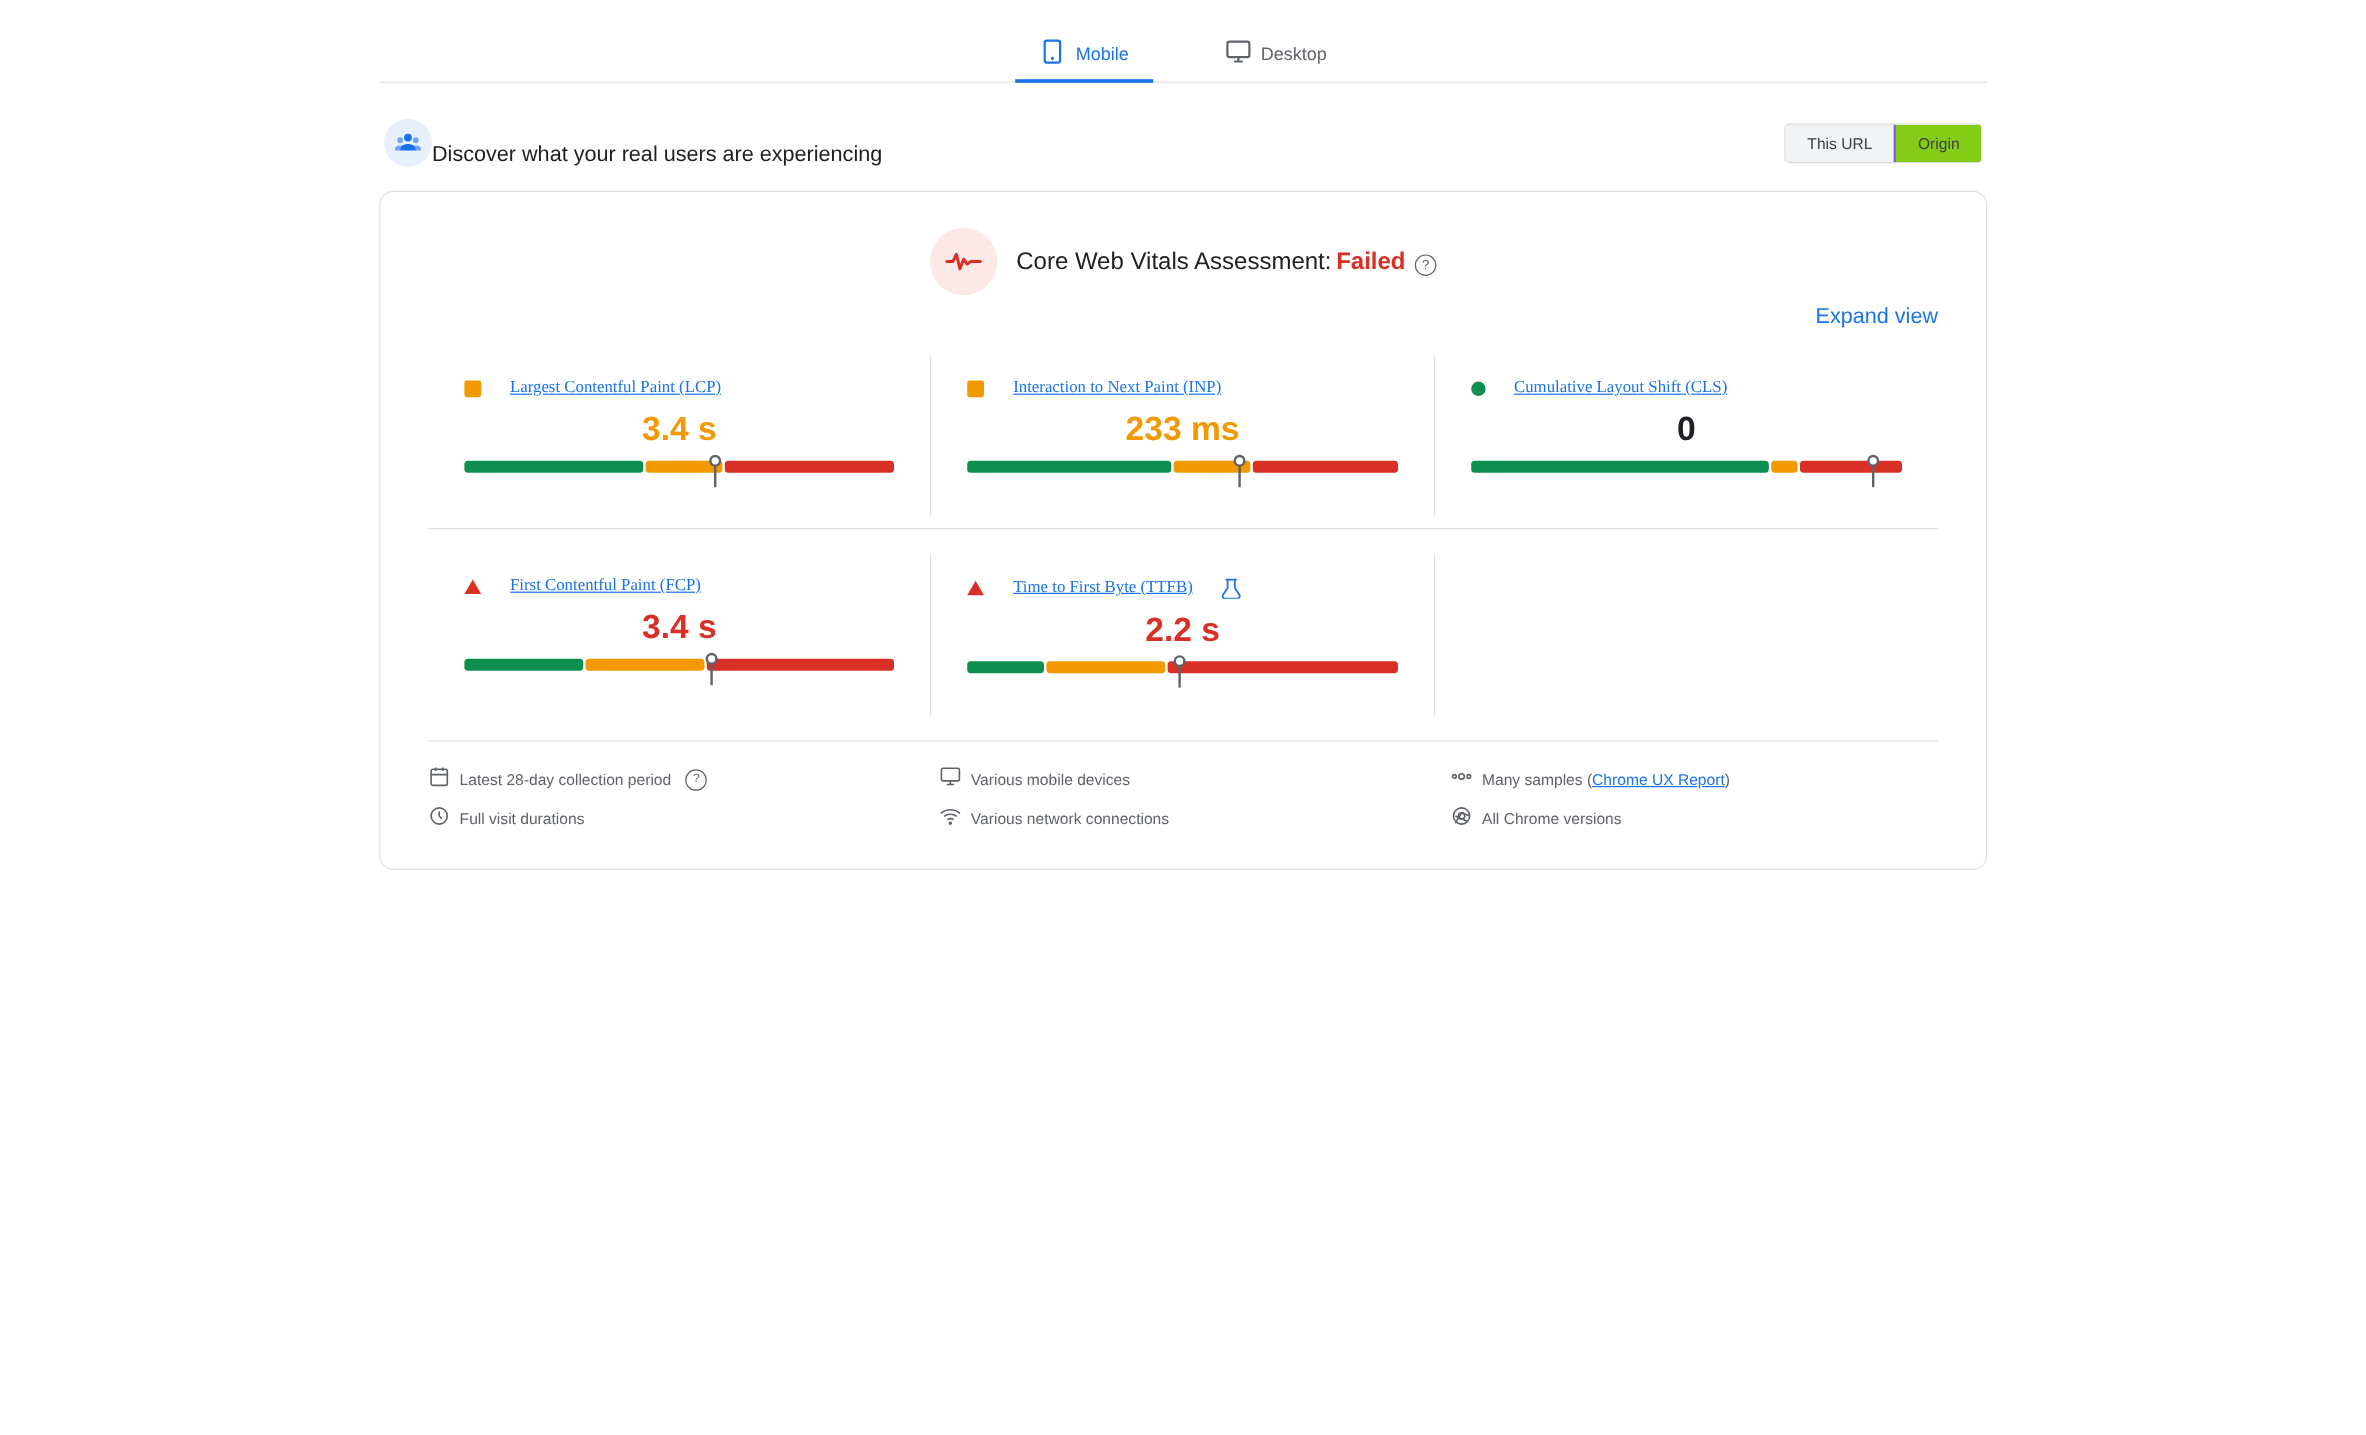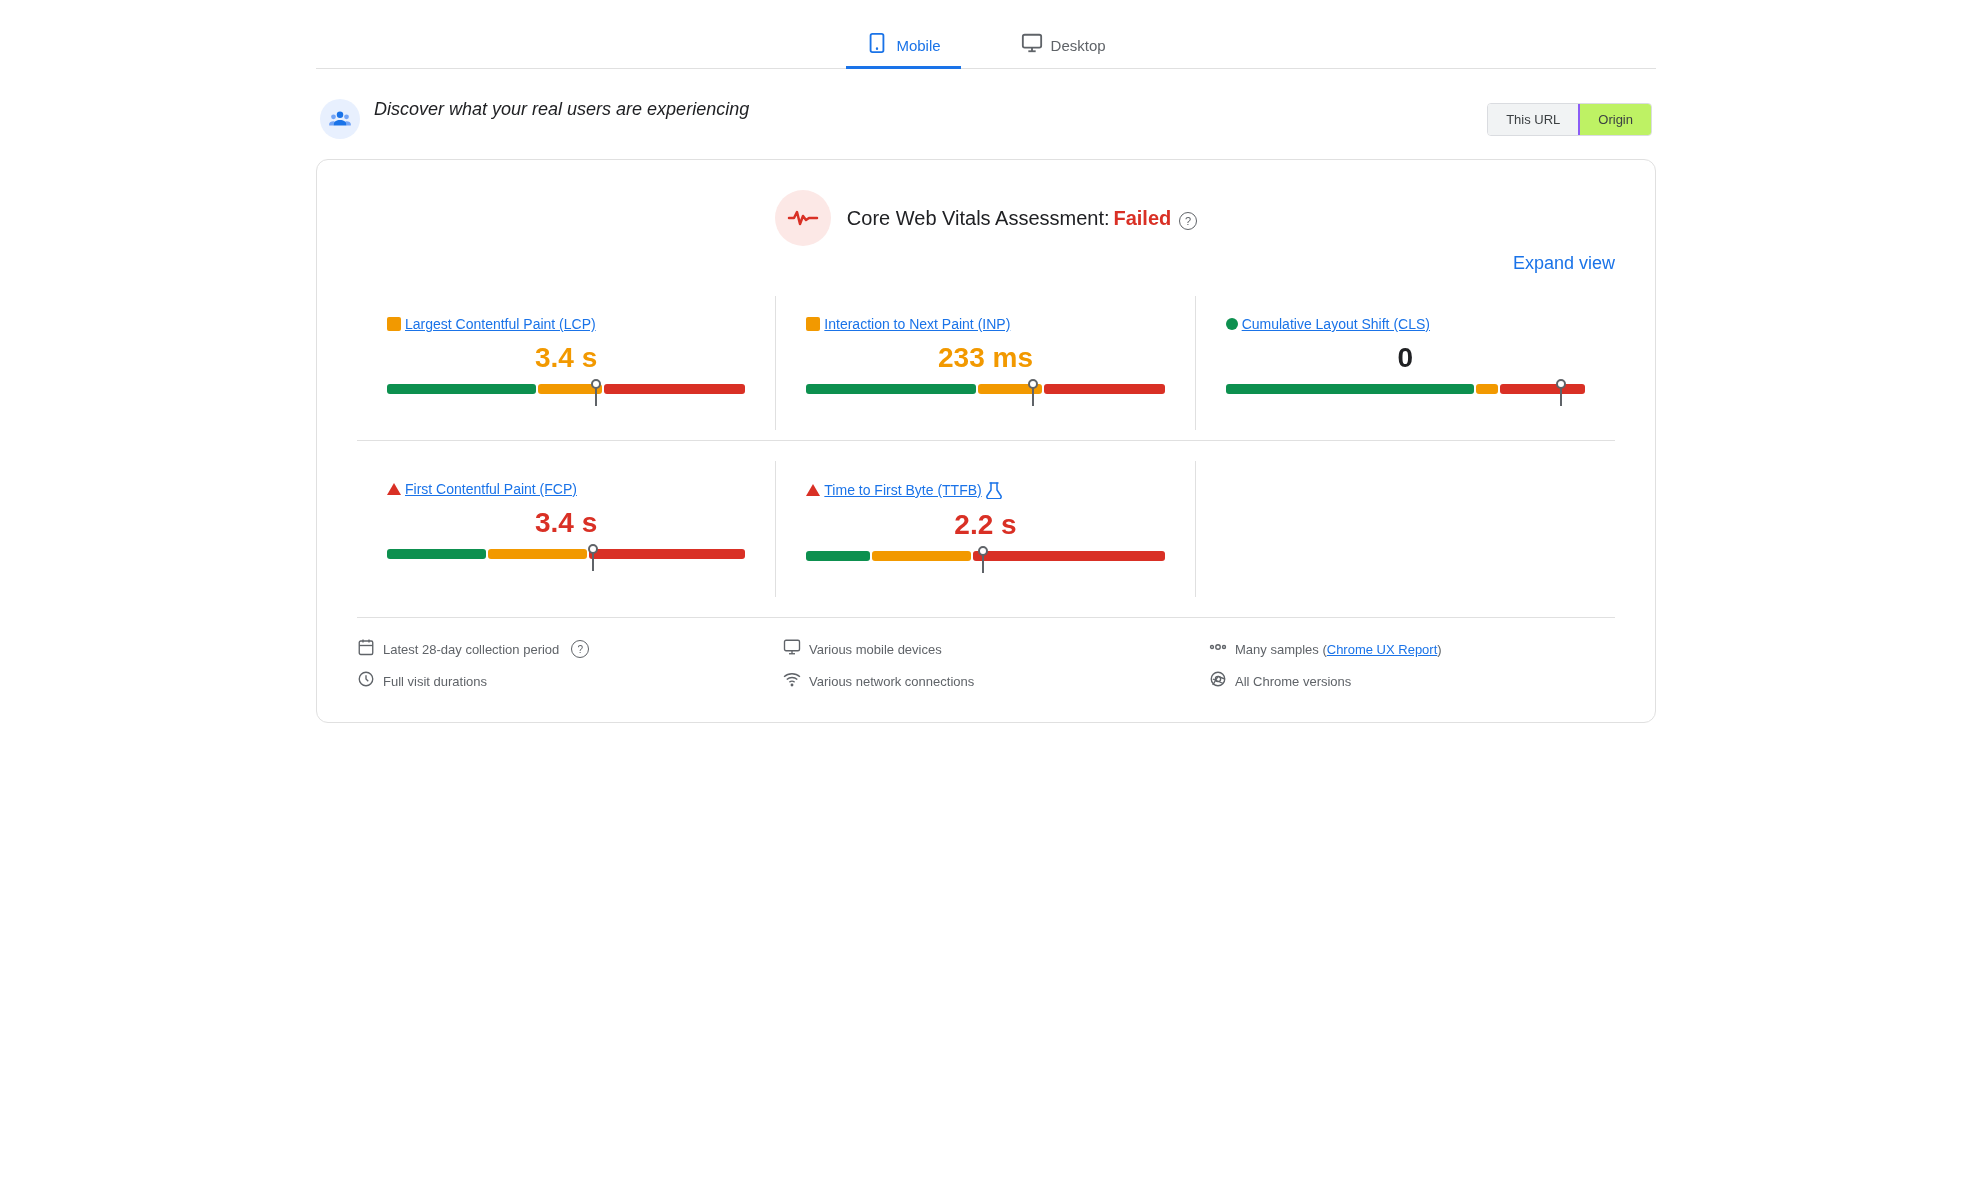--- a/index.html
+++ b/index.html
@@ -49,23 +49,21 @@
     
     .header-section {
       display: flex;
       align-items: center;
       justify-content: space-between;
       margin-bottom: 20px;
       padding: 0 4px;
     }
     .header-left {
       display: flex;
-      align-items: flex-start;
-      gap: 14px;
-      font-style: italic;
+      align-items: flex-end;
     }
     .header-avatar {
       width: 40px;
       height: 40px;
       border-radius: 50%;
       background: #e8f0fe;
       display: flex;
       align-items: center;
       justify-content: center;
     }
@@ -77,21 +75,21 @@
     .url-origin-toggle {
       display: flex;
       border: 1px solid #dadce0;
       border-radius: 4px;
       overflow: hidden;
     }
     .url-origin-btn {
       padding: 8px 18px;
       font-size: 13px;
       cursor: pointer;
-      background: #bef264;
+      background: #84cc16;
       color: #3c4043;
       border: none;
       outline: none;
     }
     .url-origin-btn.active {
       background: #f1f3f4;
       font-weight: 500;
     }
     .url-origin-btn:not(:last-child) {
       border-right: 2px solid #8b5cf6;
@@ -165,22 +163,23 @@
     .metric-item {
       padding: 20px 30px;
       border-right: 1px solid #e0e0e0;
     }
     .metric-item:last-child {
       border-right: none;
     }
     .metric-label {
       display: flex;
       align-items: center;
-      gap: 4px;
+      gap: 24px;
       margin-bottom: 10px;
+      font-family: Liberation Serif, serif;
     }
     .metric-label-dot {
       width: 14px;
       height: 14px;
       border-radius: 2px;
       flex-shrink: 0;
     }
     .metric-label-dot.orange { background: #f29900; }
     .metric-label-dot.green { background: #0d904f; width: 12px; height: 12px; border-radius: 50%; }
     .metric-name {

